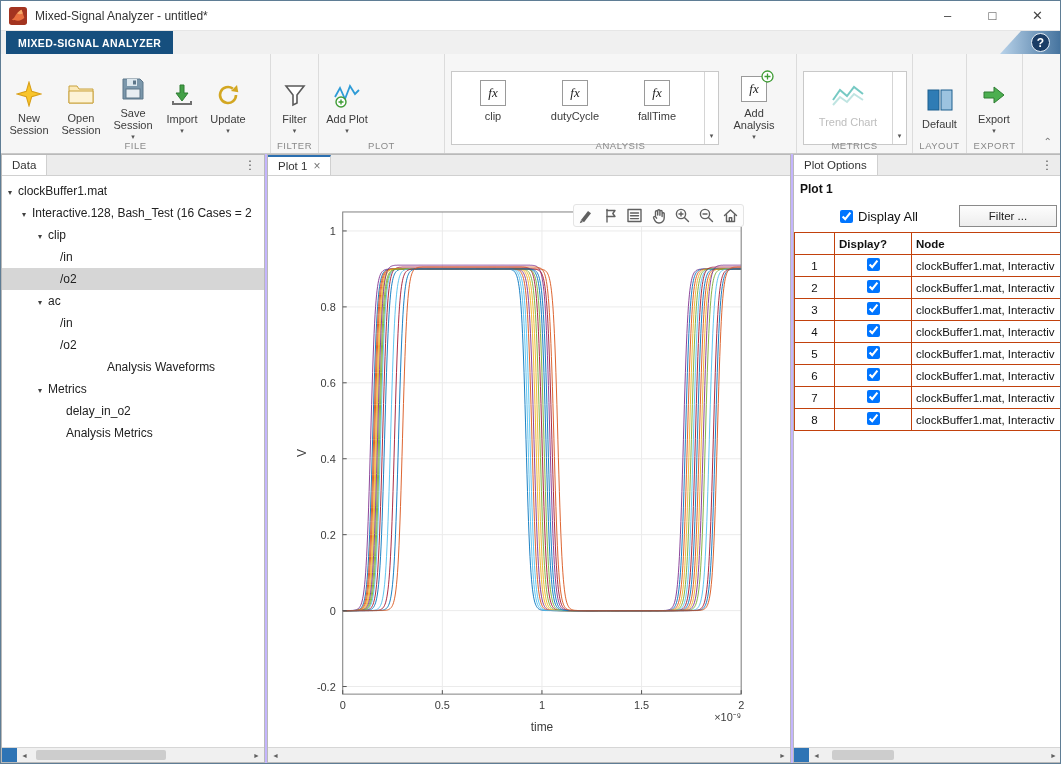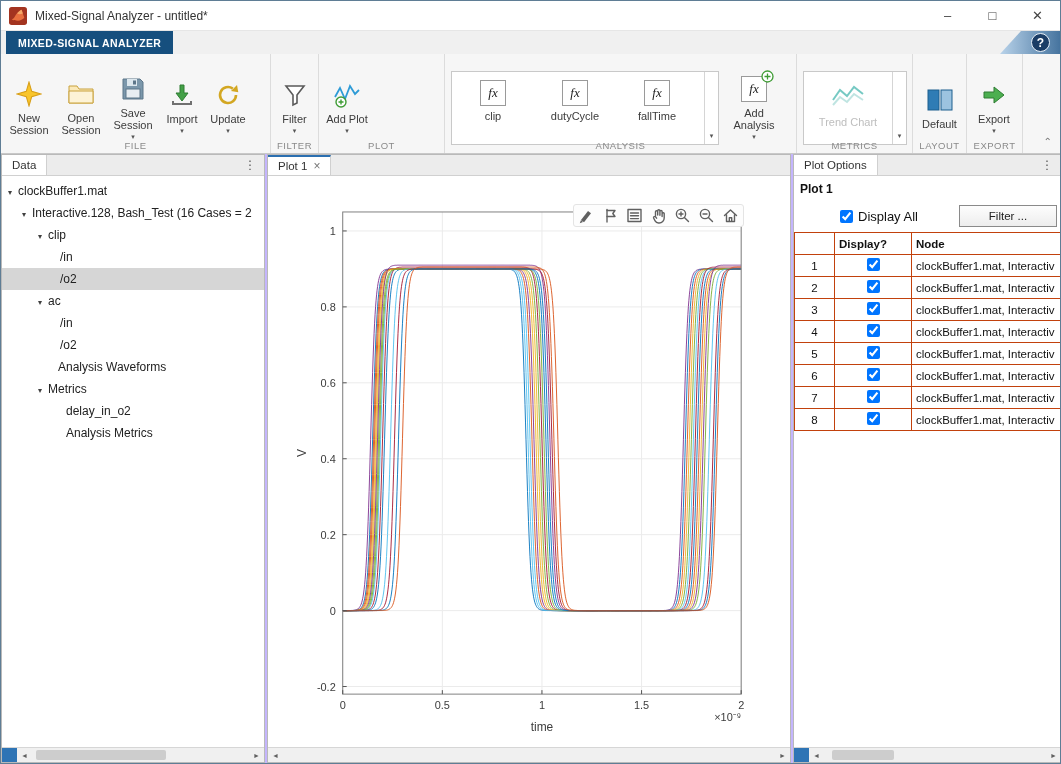--- a/index.html
+++ b/index.html
@@ -317,21 +317,21 @@
       <div class="panel-body">
         <div id="tree">
             <div class="tree-item" style="padding-left: 6px;"><span class="tw-arrow">▾</span><span>clockBuffer1.mat</span></div>
             <div class="tree-item" style="padding-left: 20px;"><span class="tw-arrow">▾</span><span>Interactive.128, Bash_Test  (16 Cases = 2</span></div>
             <div class="tree-item" style="padding-left: 36px;"><span class="tw-arrow">▾</span><span>clip</span></div>
             <div class="tree-item" style="padding-left: 58px;"><span>/in</span></div>
             <div class="tree-item selected" style="padding-left: 58px;"><span>/o2</span></div>
             <div class="tree-item" style="padding-left: 36px;"><span class="tw-arrow">▾</span><span>ac</span></div>
             <div class="tree-item" style="padding-left: 58px;"><span>/in</span></div>
             <div class="tree-item" style="padding-left: 58px;"><span>/o2</span></div>
-            <div class="tree-item" style="padding-left: 56px;"><span>Analysis Waveforms</span></div>
+            <div class="tree-item" style="padding-left: 56px; text-align: center;"><span>Analysis Waveforms</span></div>
             <div class="tree-item" style="padding-left: 36px;"><span class="tw-arrow">▾</span><span>Metrics</span></div>
             <div class="tree-item" style="padding-left: 64px;"><span>delay_in_o2</span></div>
             <div class="tree-item" style="padding-left: 64px;"><span>Analysis Metrics</span></div>
           </div>
       </div>
       <div class="hscroll">
         <span class="grip"></span>
         <span class="sb-btn">◄</span>
         <span class="sb-track">
             <span class="sb-thumb" style="left:4px;width:130px"></span>

